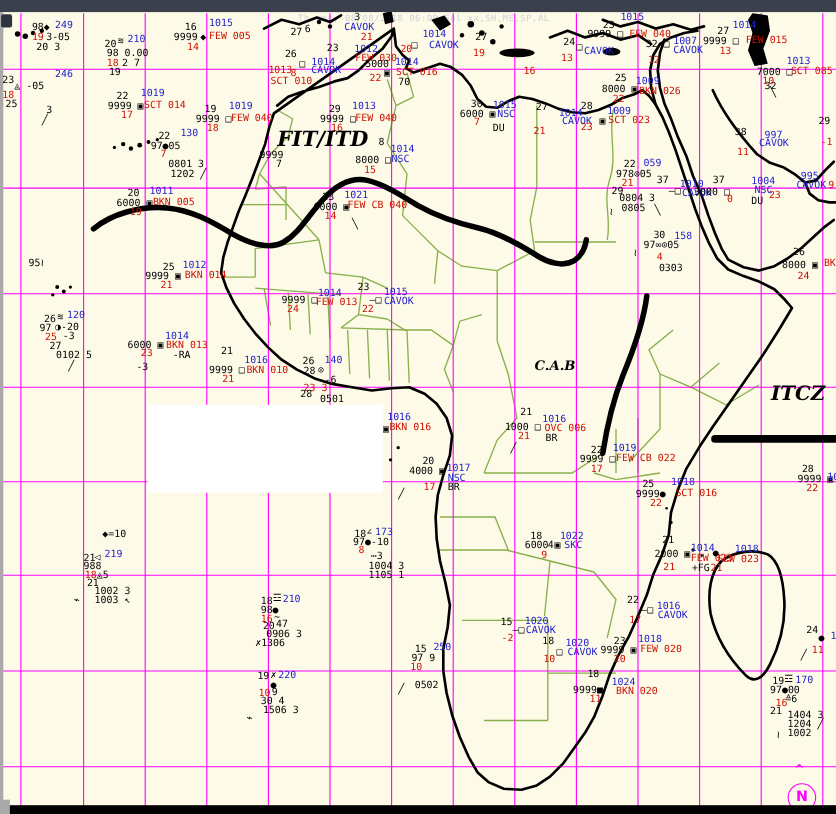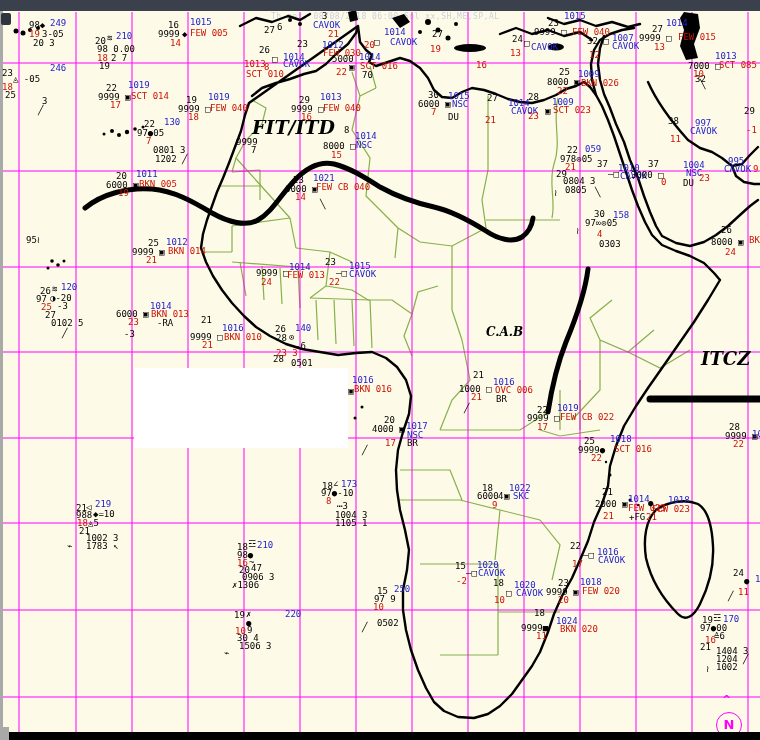--- a/index.html
+++ b/index.html
@@ -387,40 +387,40 @@
     <span class="frag c-r" style="left: 614px; top: 445px;">SCT 016</span>
     <span class="frag c-r" style="left: 591px; top: 454px;">22</span>
     <span class="frag c-k" style="left: 729px; top: 423px;">28</span>
     <span class="frag c-k" style="left: 725px; top: 432px;">9999 ▣</span>
     <span class="frag c-b" style="left: 752px; top: 430px;">1018</span>
     <span class="frag c-r" style="left: 733px; top: 440px;">22</span>
     <span class="frag c-k" style="left: 76px; top: 504px;">21</span>
     <span class="frag c-k" style="left: 86px; top: 503px;">◁</span>
     <span class="frag c-b" style="left: 95px; top: 500px;">219</span>
     <span class="frag c-k" style="left: 76px; top: 511px;">988</span>
-    <span class="frag c-k" style="left: 93px; top: 510px;">◆=10</span>
+    <span class="frag c-k" style="left: 93px; top: 482px;">◆=10</span>
     <span class="frag c-r" style="left: 77px; top: 519px;">18</span>
     <span class="frag c-k" style="left: 88px; top: 519px;">◬5</span>
     <span class="frag c-k" style="left: 79px; top: 527px;">21</span>
     <span class="frag c-k" style="left: 86px; top: 534px;">1002 3</span>
-    <span class="frag c-k" style="left: 86px; top: 542px;">1783 ↖</span>
+    <span class="frag c-k" style="left: 86px; top: 542px;">1003 ↖</span>
     <span class="frag c-k" style="left: 67px; top: 542px;">⌁</span>
     <span class="frag c-k" style="left: 237px; top: 543px;">18</span>
     <span class="frag c-k" style="left: 248px; top: 540px;">☲</span>
     <span class="frag c-b" style="left: 257px; top: 541px;">210</span>
     <span class="frag c-k" style="left: 237px; top: 551px;">98●</span>
     <span class="frag c-r" style="left: 237px; top: 559px;">16</span>
     <span class="frag c-k" style="left: 249px; top: 558px;">~</span>
     <span class="frag c-k" style="left: 239px; top: 566px;">20</span>
     <span class="frag c-k" style="left: 251px; top: 564px;">47</span>
     <span class="frag c-k" style="left: 242px; top: 573px;">0906 3</span>
     <span class="frag c-k" style="left: 232px; top: 581px;">✗1306</span>
     <span class="frag c-k" style="left: 234px; top: 611px;">19</span>
     <span class="frag c-k" style="left: 246px; top: 610px;">✗</span>
-    <span class="frag c-b" style="left: 253px; top: 610px; margin-left: 32px;">220</span>
+    <span class="frag c-b" style="left: 253px; top: 610px;">220</span>
     <span class="frag c-k" style="left: 246px; top: 619px;">●</span>
     <span class="frag c-r" style="left: 235px; top: 627px;">10</span>
     <span class="frag c-k" style="left: 247px; top: 626px;">9</span>
     <span class="frag c-k" style="left: 237px; top: 634px;">30 4</span>
     <span class="frag c-k" style="left: 239px; top: 642px;">1506 3</span>
     <span class="frag c-k" style="left: 224px; top: 649px;">⌁</span>
     <span class="frag c-k" style="left: 322px; top: 482px;">18</span>
     <span class="frag c-k" style="left: 333px; top: 480px;">∠</span>
     <span class="frag c-b" style="left: 341px; top: 480px;">173</span>
     <span class="frag c-k" style="left: 321px; top: 489px;">97●-10</span>

